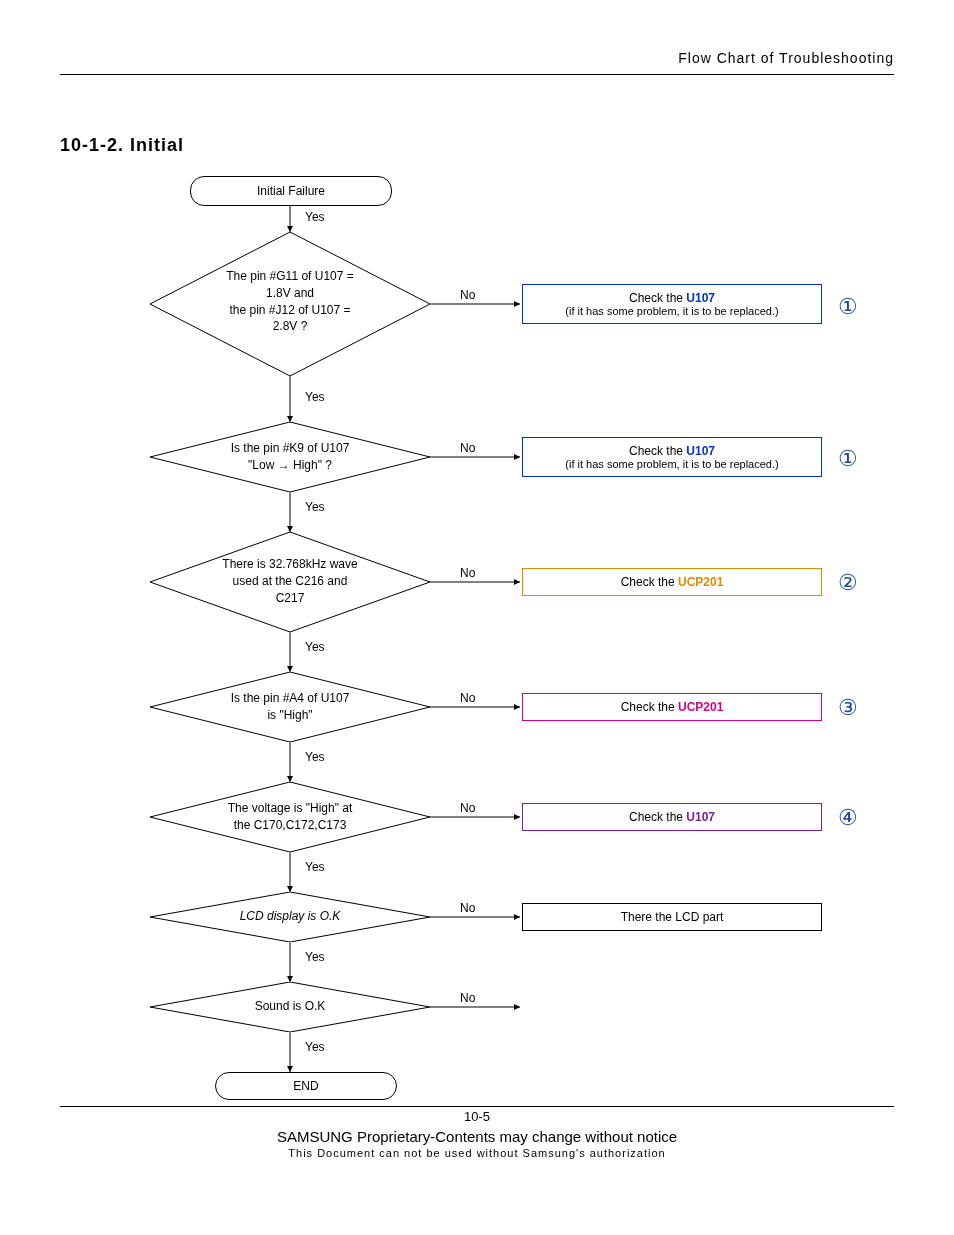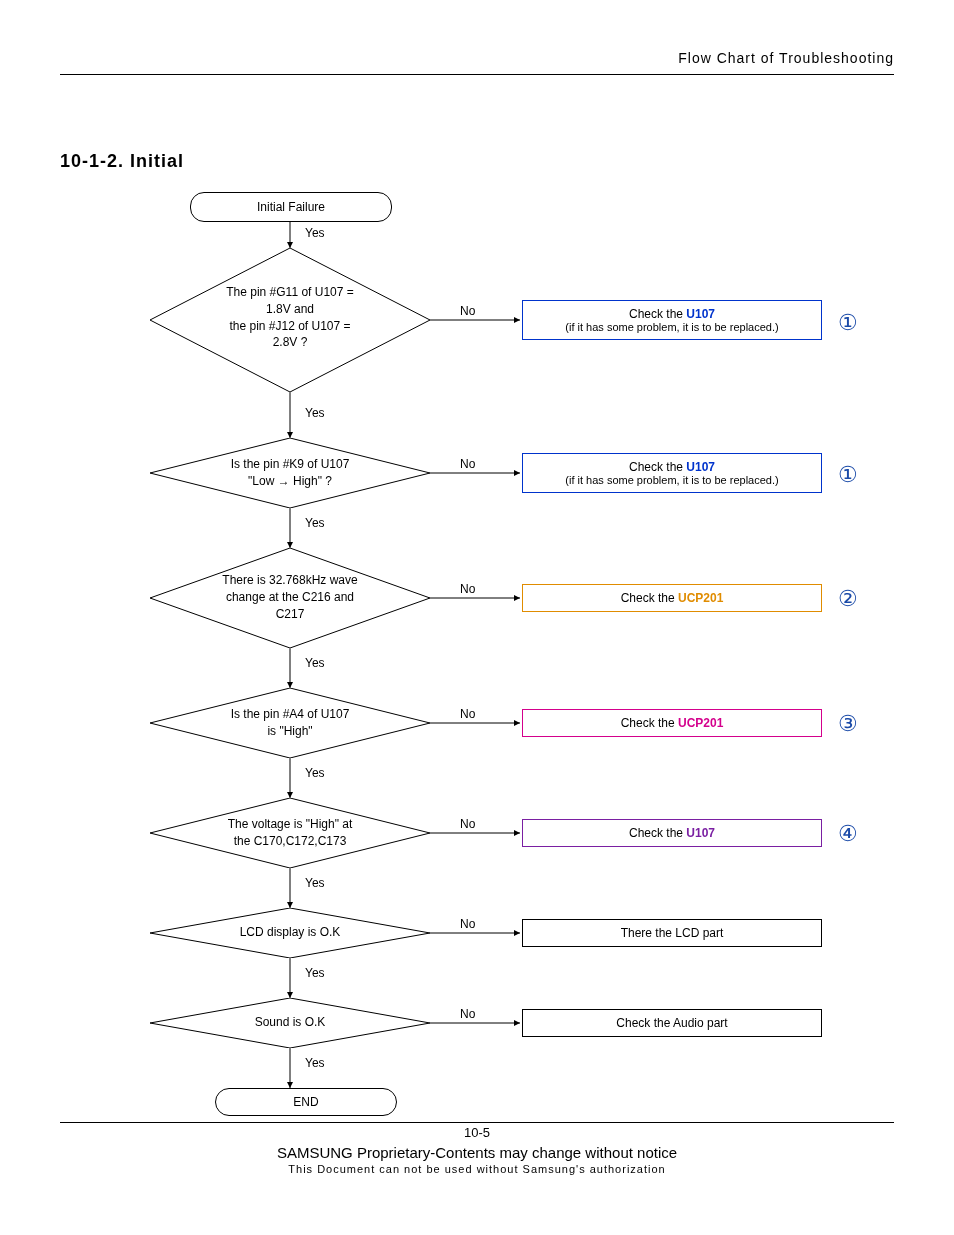--- a/index.html
+++ b/index.html
@@ -9,21 +9,21 @@
     font-size: 12px;
     color: #000;
     background: #fff;
   }
   .page {
     padding: 50px 60px 30px 60px;
   }
   .header-area {
     border-bottom: 1px solid #000;
     padding-bottom: 8px;
-    margin-bottom: 76px;
+    margin-bottom: 60px;
     text-align: right;
     font-size: 14px;
     letter-spacing: 1px;
   }
   .section-title {
     font-size: 18px;
     font-weight: bold;
     margin-bottom: 20px;
     letter-spacing: 1px;
   }
@@ -175,21 +175,21 @@
       <div style="font-size:11px;">(if it has some problem, it is to be replaced.)</div>
     </div>
     <span class="circled" style="left:748px; top:270px;">①</span>
 
     <div class="decision" style="left:60px; top:356px; width:280px; height:100px;">
       <svg width="280" height="100">
           <polygon points="140,0 280,50 140,100 0,50" fill="#fff" stroke="#000"></polygon>
         </svg>
       <div class="dtext" style="top:24px;">
         <div>There is 32.768kHz wave</div>
-        <div>change at the C216 and</div>
+        <div>used at the C216 and</div>
         <div>C217</div>
       </div>
     </div>
     <span class="edge-label" style="left:370px; top:390px;">No</span>
     <span class="edge-label" style="left:215px; top:464px;">Yes</span>
 
     <div class="action" style="left:432px; top:392px; width:300px; height:28px; border-color:#e08c00;">
       <div><span>Check the </span><span class="component-o">UCP201</span></div>
     </div>
     <span class="circled" style="left:748px; top:394px;">②</span>
@@ -221,21 +221,21 @@
       </div>
     </div>
     <span class="edge-label" style="left:370px; top:625px;">No</span>
     <span class="edge-label" style="left:215px; top:684px;">Yes</span>
 
     <div class="action" style="left:432px; top:627px; width:300px; height:28px; border-color:#7a1fa2;">
       <div><span>Check the </span><span class="component-p">U107</span></div>
     </div>
     <span class="circled" style="left:748px; top:629px;">④</span>
 
-    <div class="decision" style="left:60px; top:716px; width:280px; height:50px;">
+    <div class="decision" style="left:60px; top:716px; width:280px; height:50px;font-style:italic;">
       <svg width="280" height="50">
           <polygon points="140,0 280,25 140,50 0,25" fill="#fff" stroke="#000"></polygon>
         </svg>
       <div class="dtext" style="top:16px;">
         <div>LCD display is O.K</div>
       </div>
     </div>
     <span class="edge-label" style="left:370px; top:725px;">No</span>
     <span class="edge-label" style="left:215px; top:774px;">Yes</span>
 
@@ -247,23 +247,20 @@
       <svg width="280" height="50">
           <polygon points="140,0 280,25 140,50 0,25" fill="#fff" stroke="#000"></polygon>
         </svg>
       <div class="dtext" style="top:16px;">
         <div>Sound is O.K</div>
       </div>
     </div>
     <span class="edge-label" style="left:370px; top:815px;">No</span>
     <span class="edge-label" style="left:215px; top:864px;">Yes</span>
 
-    <div class="action" style="left:432px; top:817px; width:300px; height:28px;">
-      <span>Check the Audio part</span>
-    </div>
 
     <div class="terminator" style="left:125px; top:896px; width:180px; height:26px;">
       <span>END</span>
     </div>
 
   </div>
 
   <div class="footer-area">
     <div class="page-num">10-5</div>
     <div class="prop">SAMSUNG Proprietary-Contents may change without notice</div>

